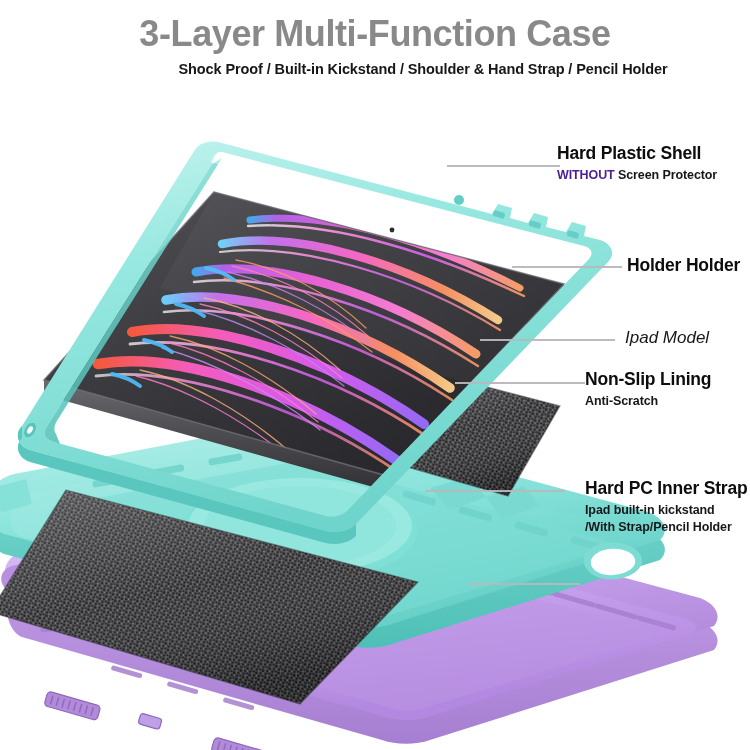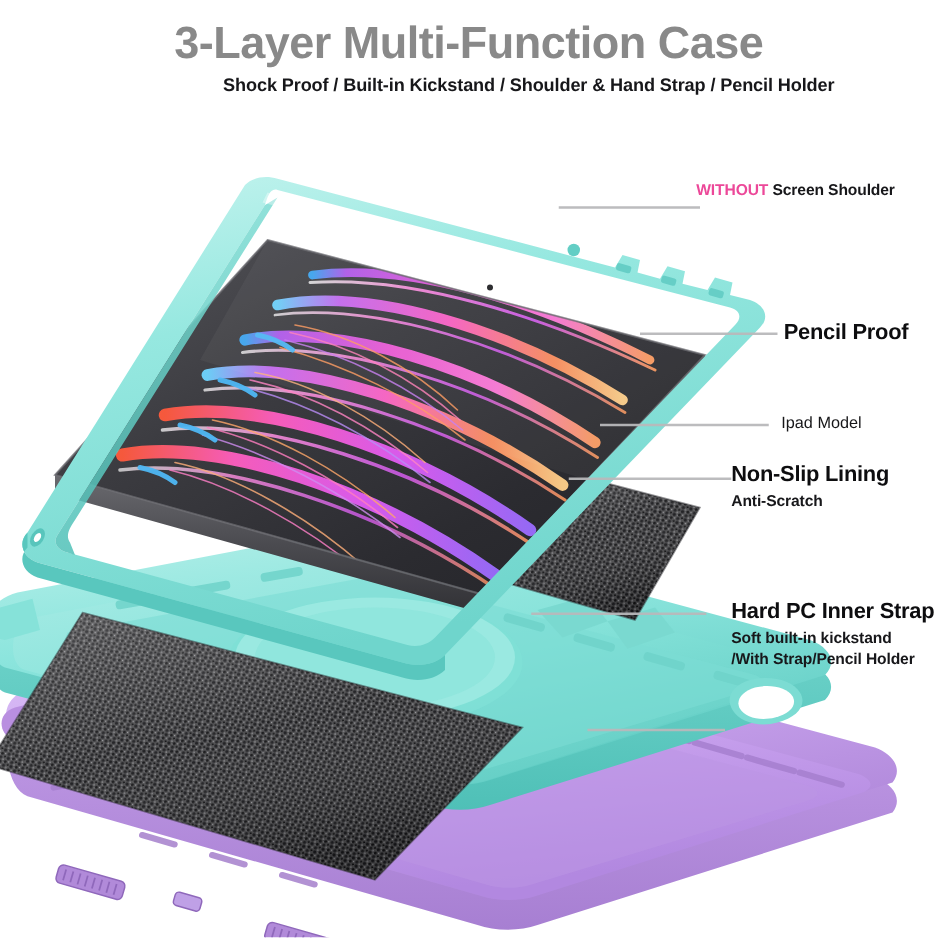--- a/index.html
+++ b/index.html
@@ -65,34 +65,35 @@
   }
   .callout .c-head {
     font-size: 17.5px;
     font-weight: bold;
     color: #0d0d0f;
     line-height: 23px;
     letter-spacing: -0.2px;
   }
   .callout .c-head.light {
     font-weight: normal;
-    font-size: 13px;
+    font-size: 17px;
     color: #171719;
     letter-spacing: 0px;
+    font-style: italic;
   }
   .callout .c-sub {
     font-size: 12.5px;
     font-weight: bold;
     color: #17171a;
     line-height: 17px;
     letter-spacing: -0.1px;
     margin-top: 2px;
   }
   .callout .c-sub .accent {
-    color: #ec4899;
+    color: #4c1d95;
   }
   .callout .c-sub .sub2 {
     display: block;
   }
 
   
   .leader {
     position: absolute;
     height: 1.6px;
     background: #b8b8bb;
@@ -543,42 +544,43 @@
 
   <div class="leader" style="left:480px; top:339px; width:135px;"></div>
 
   <div class="leader" style="left:455px; top:382px; width:130px;"></div>
 
   <div class="leader" style="left:425px; top:490px; width:140px;"></div>
 
   <div class="leader" style="left:470px; top:583px; width:110px;"></div>
 
   <div class="callout" style="left:557px; top:142px;">
+    <div class="c-head">Hard Plastic Shell</div>
     <div class="c-sub">
-      <span class="accent">WITHOUT</span><span> Screen Shoulder</span>
+      <span class="accent">WITHOUT</span><span> Screen Protector</span>
     </div>
   </div>
 
   <div class="callout" style="left:627px; top:254px;">
-    <div class="c-head">Pencil Proof</div>
+    <div class="c-head">Holder Holder</div>
   </div>
 
   <div class="callout" style="left:625px; top:326px;">
     <div class="c-head light">Ipad Model</div>
   </div>
 
   <div class="callout" style="left:585px; top:368px;">
     <div class="c-head">Non-Slip Lining</div>
     <div class="c-sub">
       <span>Anti-Scratch</span>
     </div>
   </div>
 
   <div class="callout" style="left:585px; top:477px;">
     <div class="c-head">Hard PC Inner Strap</div>
     <div class="c-sub">
-      <span>Soft built-in kickstand</span>
+      <span>Ipad built-in kickstand</span>
       <span class="sub2">/With Strap/Pencil Holder</span>
     </div>
   </div>
 
 
 </div>
 
 </body></html>

